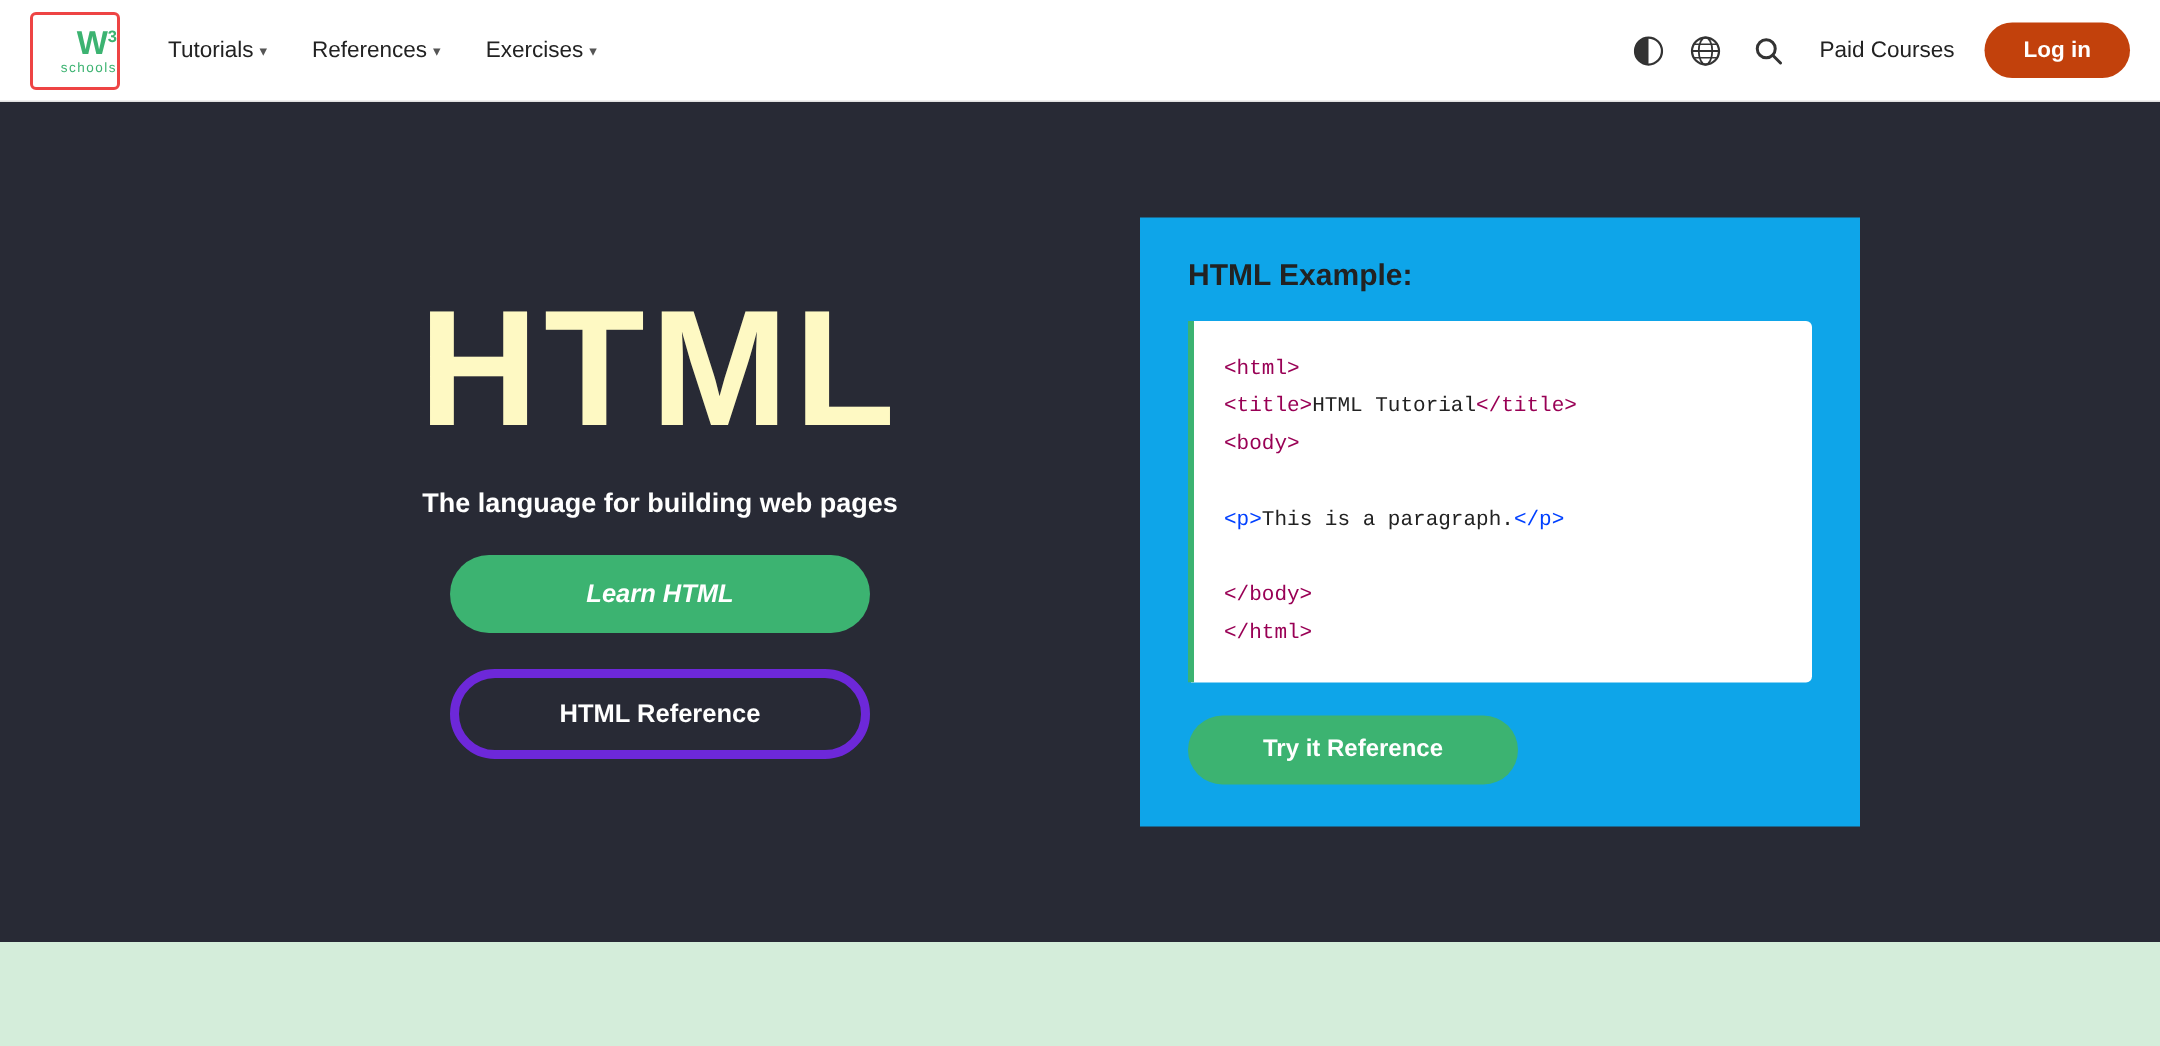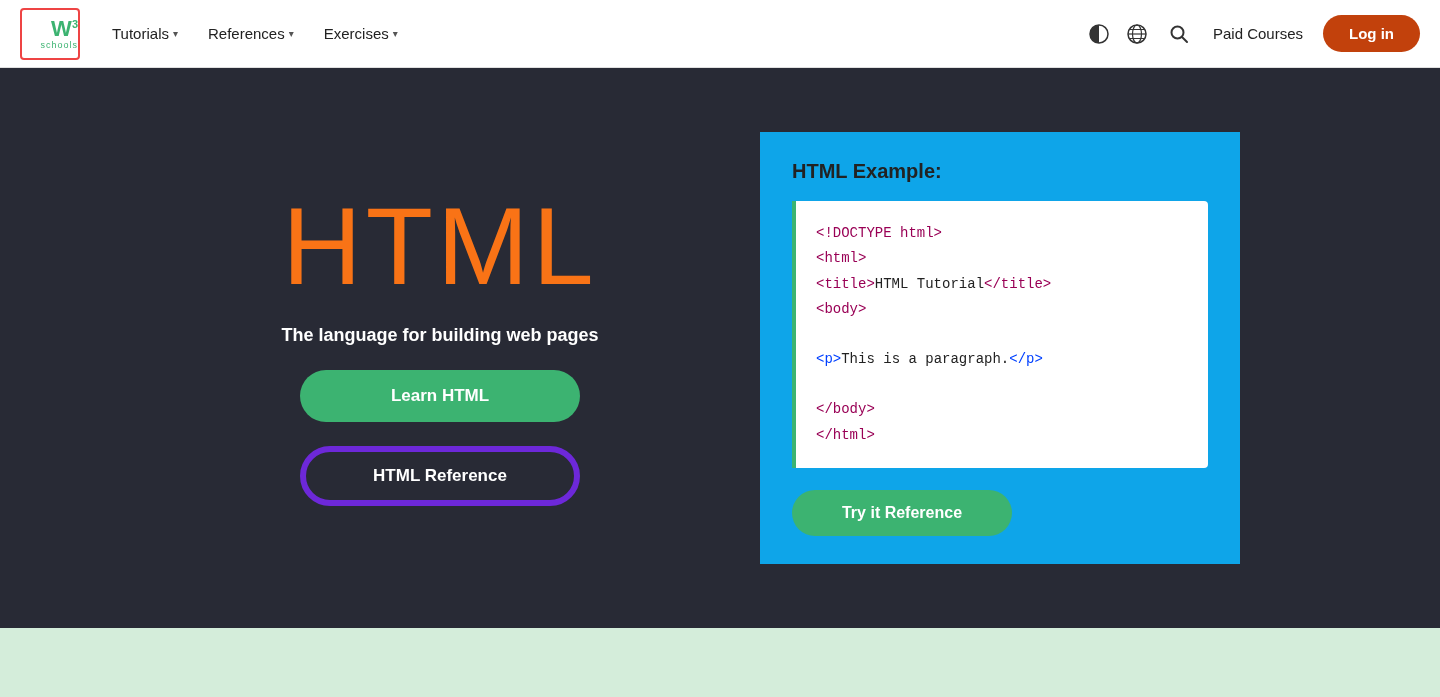--- a/index.html
+++ b/index.html
@@ -118,42 +118,43 @@
     .hero-left {
       display: flex;
       flex-direction: column;
       align-items: center;
       gap: 24px;
       flex: 1;
       max-width: 480px;
     }
     .hero-title {
       font-size: 110px;
-      font-weight: 400;
-      color: #f97316;
+      font-weight: 700;
+      color: #fef9c3;
       letter-spacing: 4px;
       line-height: 1;
       font-family: Arial, sans-serif;
     }
     .hero-subtitle {
       font-size: 18px;
       font-weight: 700;
       color: #fff;
       text-align: center;
     }
     .btn-learn {
       background: #3cb371;
       color: #fff;
       border: none;
       border-radius: 30px;
       padding: 16px 60px;
       font-size: 17px;
       font-weight: 700;
       cursor: pointer;
       width: 280px;
+      font-style: italic;
     }
     .btn-ref {
       background: transparent;
       color: #fff;
       border: 6px solid #6d28d9;
       border-radius: 30px;
       padding: 14px 60px;
       font-size: 17px;
       font-weight: 700;
       cursor: pointer;
@@ -275,21 +276,20 @@
   <div class="hero-left">
     <h1 class="hero-title">HTML</h1>
     <p class="hero-subtitle">The language for building web pages</p>
     <button class="btn-learn">Learn HTML</button>
     <button class="btn-ref">HTML Reference</button>
   </div>
 
   <div class="code-card">
     <div class="code-card-title">HTML Example:</div>
     <div class="code-block">
-      <span class="code-line"><span class="tag">&lt;!DOCTYPE html&gt;</span></span>
       <span class="code-line"><span class="tag">&lt;html&gt;</span></span>
       <span class="code-line"><span class="tag">&lt;title&gt;</span><span class="text-dark">HTML Tutorial</span><span class="tag">&lt;/title&gt;</span></span>
       <span class="code-line"><span class="tag">&lt;body&gt;</span></span>
       <span class="code-line"> </span>
       <span class="code-line"><span class="tag-blue">&lt;p&gt;</span><span class="text-dark">This is a paragraph.</span><span class="tag-blue">&lt;/p&gt;</span></span>
       <span class="code-line"> </span>
       <span class="code-line"><span class="tag">&lt;/body&gt;</span></span>
       <span class="code-line"><span class="tag">&lt;/html&gt;</span></span>
     </div>
     <button class="btn-try">Try it Reference</button>

